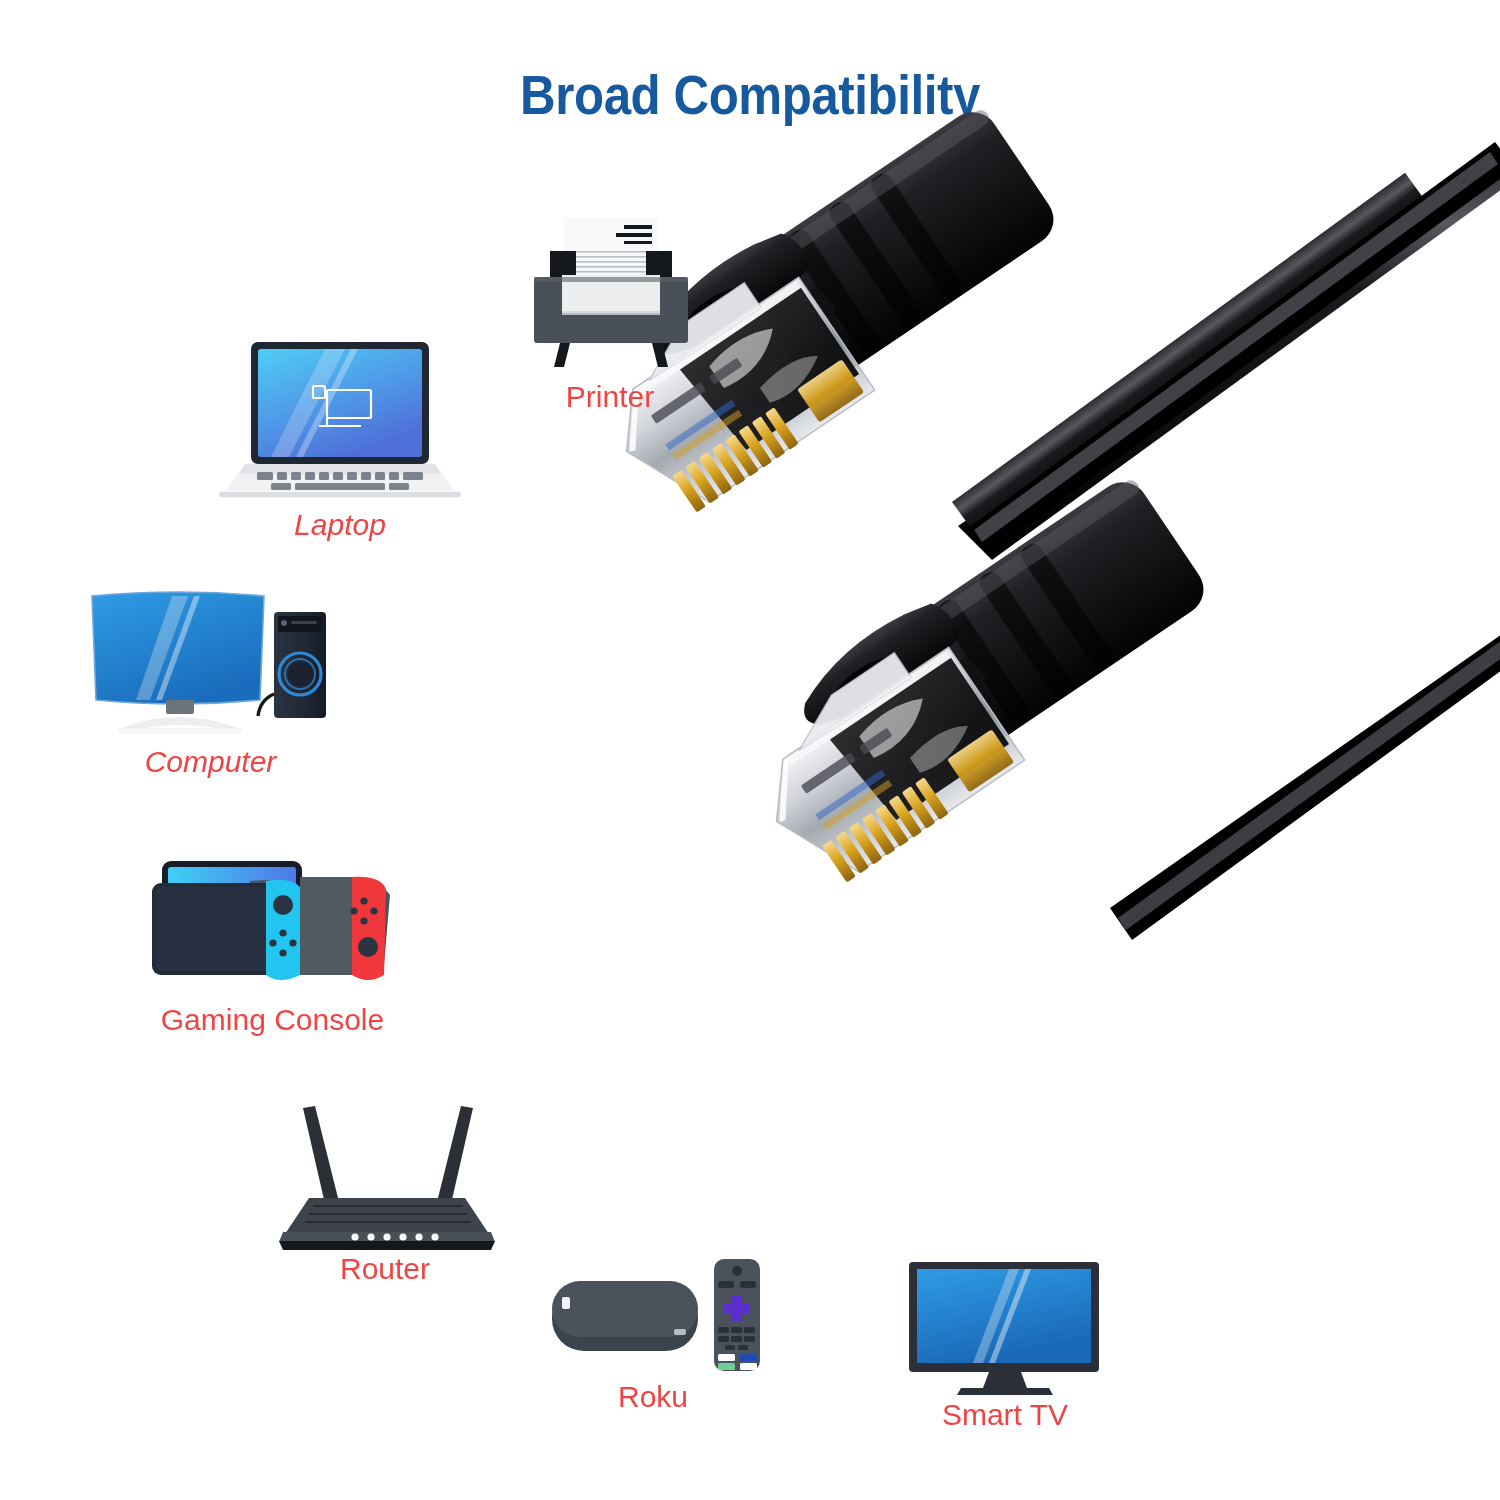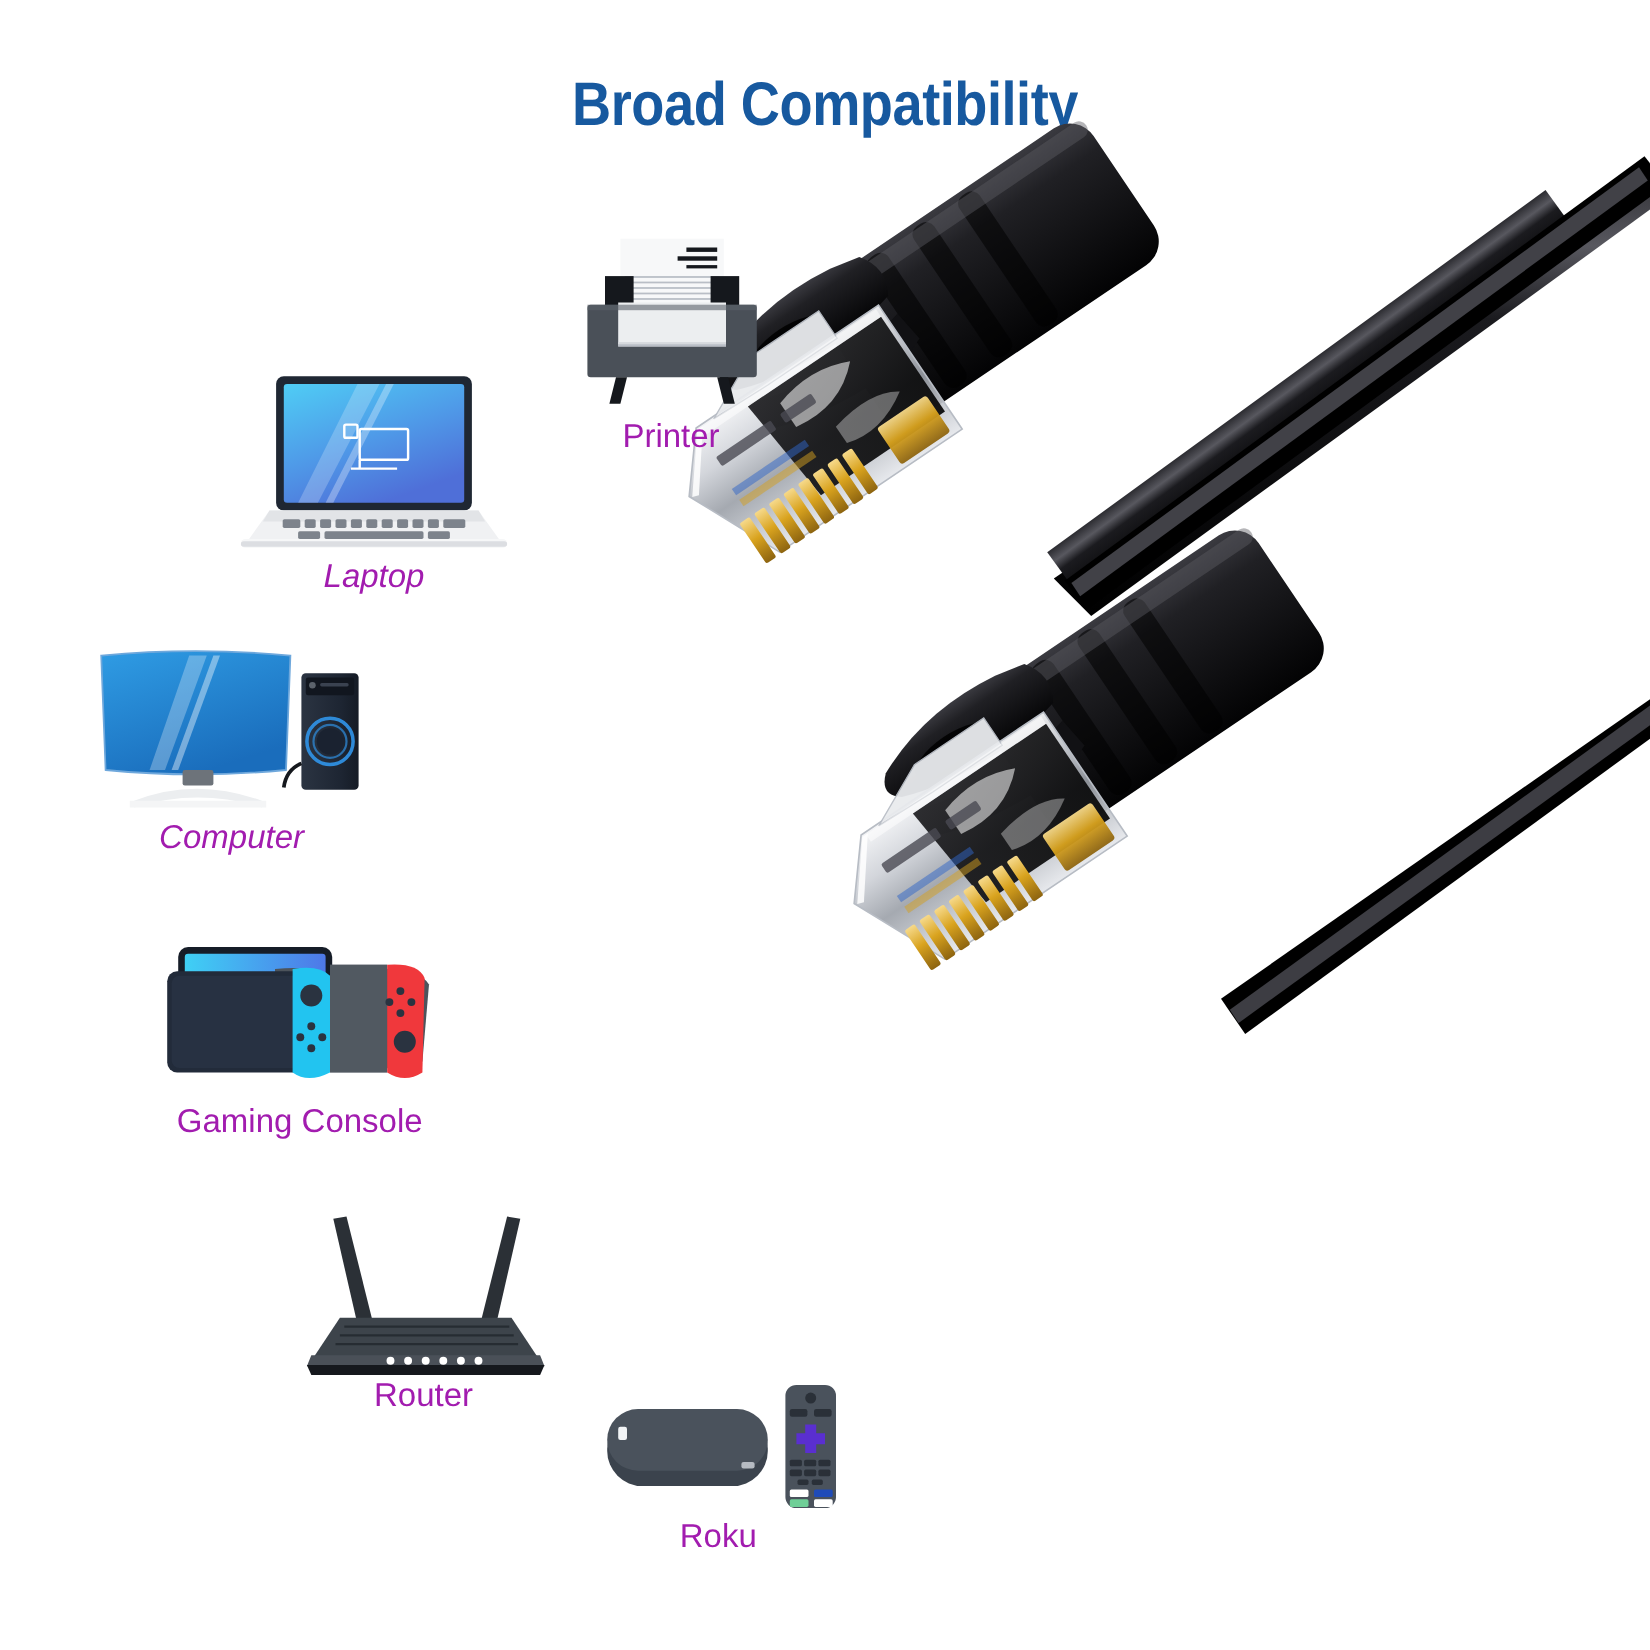--- a/index.html
+++ b/index.html
@@ -18,21 +18,21 @@
     color:#17599f;
     font-family:"Liberation Sans","DejaVu Sans",sans-serif;
     transform:scaleX(0.88); transform-origin:50% 50%;
     white-space:nowrap;
   }
 
   
   .device { position:absolute; }
   .dev-label {
     position:absolute; left:50%; transform:translateX(-50%);
-    white-space:nowrap; color:#a21caf; font-size:30px; font-weight:400;
+    white-space:nowrap; color:#ef4444; font-size:30px; font-weight:400;
     font-family:"Liberation Sans","DejaVu Sans",sans-serif;
   }
   .art { position:absolute; left:0; top:0; }
 
   svg { display:block; overflow:visible; }
 </style>
 </head>
 <body>
 
 <div id="stage">
@@ -382,14 +382,31 @@
         <circle cx="106" cy="137" r="3.6"></circle>
         <circle cx="122" cy="137" r="3.6"></circle>
         <circle cx="138" cy="137" r="3.6"></circle>
         <circle cx="154" cy="137" r="3.6"></circle>
         <circle cx="170" cy="137" r="3.6"></circle>
       </g>
     </svg>
     <div class="dev-label" style="top:152px;">Router</div>
   </div>
 
+  <div class="device" style="left:905px;top:1258px;width:200px;height:180px;">
+    <svg class="art" width="200" height="140" viewBox="0 0 200 140">
+      <defs>
+        <linearGradient id="tvScr" x1="0" y1="0" x2="0.4" y2="1">
+          <stop offset="0%" stop-color="#2f9ce4"></stop>
+          <stop offset="100%" stop-color="#1a68b8"></stop>
+        </linearGradient>
+      </defs>
+      <rect x="4" y="4" width="190" height="110" rx="4" fill="#2b3038"></rect>
+      <rect x="12" y="11" width="174" height="94" fill="url(#tvScr)"></rect>
+      <path d="M 104 11 L 114 11 L 78 105 L 68 105 Z" fill="#ffffff" opacity="0.3"></path>
+      <path d="M 120 11 L 126 11 L 90 105 L 84 105 Z" fill="#ffffff" opacity="0.42"></path>
+      <path d="M 84 114 L 116 114 L 122 130 L 78 130 Z" fill="#2b3038"></path>
+      <path d="M 56 130 L 144 130 L 148 137 L 52 137 Z" fill="#2b3038"></path>
+    </svg>
+    <div class="dev-label" style="top:140px;">Smart TV</div>
+  </div>
 
 </div>
 
 </body></html>

